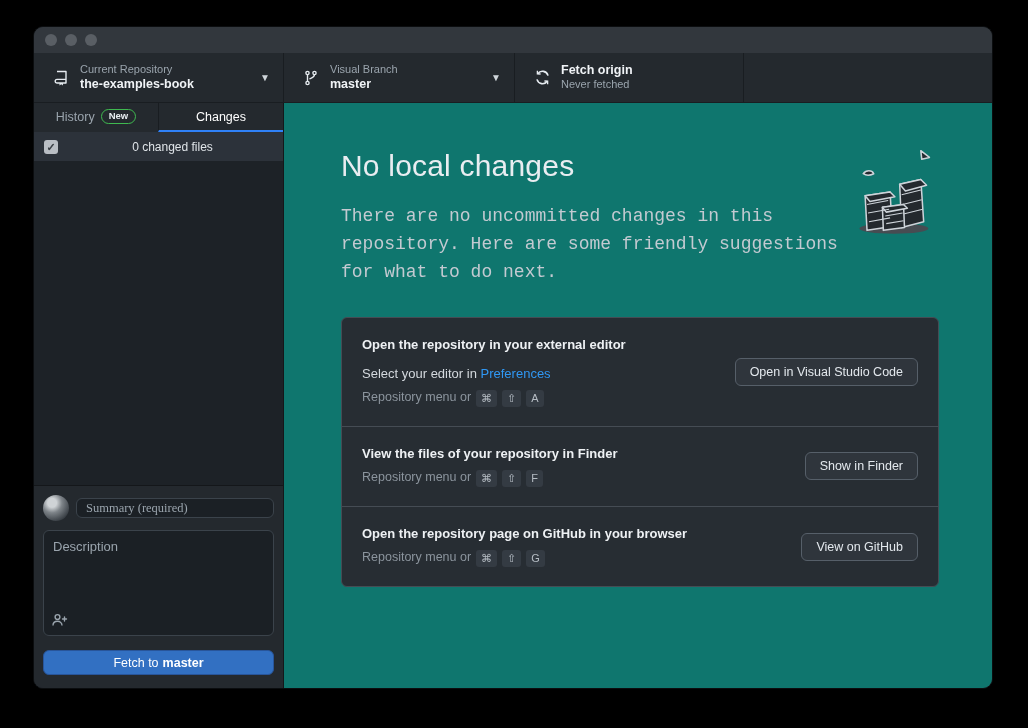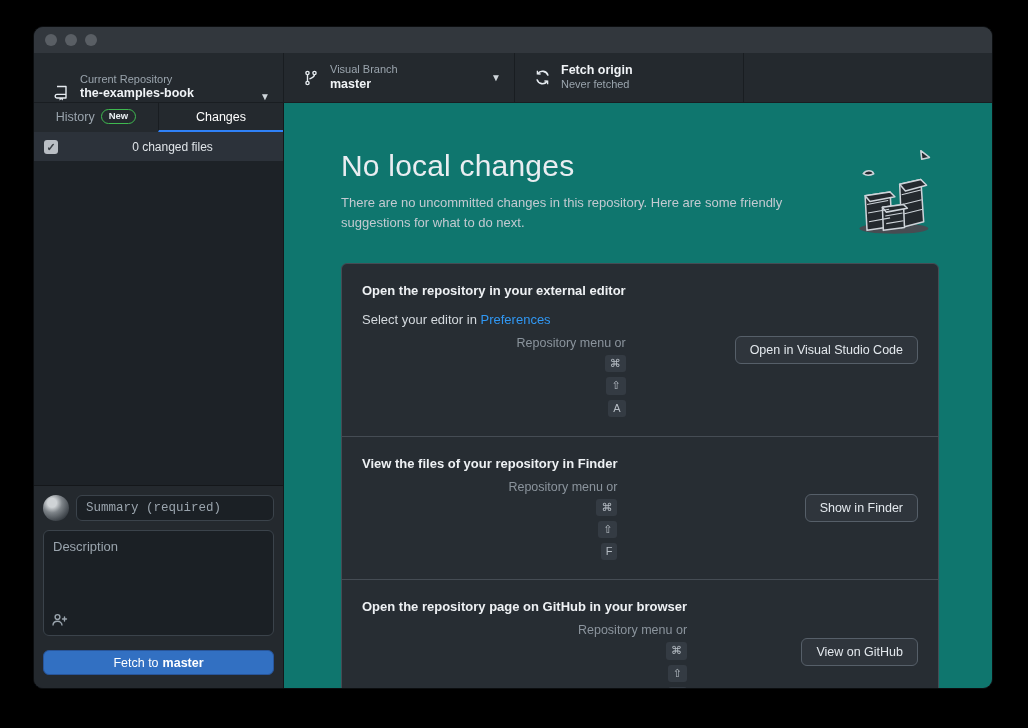--- a/index.html
+++ b/index.html
@@ -13,21 +13,21 @@
   }
   
   .titlebar { height:26px; background:#32373d; display:flex; align-items:center;
     padding-left:11px; flex:0 0 auto; }
   .traffic { width:12px; height:12px; border-radius:50%; background:#595e64; margin-right:8px; }
   
   .toolbar { height:50px; background:#24292e; border-bottom:1px solid #191d21;
     display:flex; flex:0 0 auto; }
   .tb-sec { display:flex; align-items:center; padding:0 14px 0 18px;
     border-right:1px solid #191d21; position:relative; cursor:default; }
-  .tb-sec.repo { width:250px;align-items:flex-end; }
+  .tb-sec.repo { width:250px; }
   .tb-sec.branch { width:231px; }
   .tb-sec.fetch { width:229px; }
   .tb-sec.spacer { flex:1; border-right:none; }
   .tb-icon { width:18px; height:18px; color:#e6ebf0; flex:0 0 auto; display:flex;
     align-items:center; justify-content:center; }
   .tb-text { margin-left:10px; line-height:1.25; min-width:0; }
   .tb-label { font-size:11px; color:#9aa4ad; }
   .tb-value { font-size:12.5px; font-weight:bold; color:#f0f3f6; white-space:nowrap; }
   .tb-chevron { position:absolute; right:13px; color:#cfd5da; font-size:10px; }
   
@@ -50,54 +50,54 @@
     cursor:pointer; }
   .files-label { flex:1; text-align:center; font-size:12px; color:#dfe4e8;
     margin-left:-14px;padding-left:28px; }
   .changes-list { flex:1; background:#1d2227; }
   
   .commit-panel { flex:0 0 auto; background:#24292e; border-top:1px solid #14171a;
     padding:9px 9px 13px; }
   .commit-row1 { display:flex; align-items:center; gap:7px; }
   .avatar { width:26px; height:26px; border-radius:50%; flex:0 0 auto; cursor:pointer;
     background:radial-gradient(circle at 35% 30%, #cfd3d6 0 18%, #7e8489 40%, #3c4248 75%, #23282d 100%); }
-  .summary-input { flex:1; height:26px; background:#1b2025; border:1px solid #3b434b;
+  .summary-input { flex:1; height:20px; background:#1b2025; border:1px solid #3b434b;
     border-radius:6px; color:#e6ebf0; font-size:12.5px; padding:0 9px;
-    font-family:Liberation Mono, monospace; }
+    font-family:Liberation Serif, serif; }
   .summary-input::placeholder, .desc-area::placeholder { color:#9aa4ad; opacity:1; }
   .desc-wrap { position:relative; margin-top:9px; }
   .desc-area { width:100%; height:106px; background:#1b2025; border:1px solid #3b434b;
     border-radius:6px; color:#e6ebf0; font-size:13px; padding:8px 9px; resize:none;
     font-family:"Liberation Sans", sans-serif; display:block; }
   .coauthor-btn { position:absolute; left:8px; bottom:8px; width:18px; height:16px;
     color:#9aa4ad; cursor:pointer; }
   .commit-btn { width:100%; height:25px; margin-top:14px; background:#3270c2;
     border:1px solid #28559a; border-radius:6px; color:#fff; font-size:12.5px;
     display:flex; align-items:center; justify-content:center; gap:4px; cursor:pointer;
     font-family:"Liberation Sans", sans-serif; }
   .commit-btn b { font-weight:bold; }
   
   .main { flex:1; background:#0f766e; position:relative; padding:46px 54px 0 57px;
     overflow:hidden; }
   .main h1 { font-size:30px; font-weight:400; color:#e9edf1; letter-spacing:.2px; }
-  .main .subtitle { margin-top:10px; font-size:13px; line-height:1.55; color:#c3cad1;
-    max-width:512px; }
+  .main .subtitle { margin-top:20px; font-size:18px; line-height:1.55; color:#c3cad1;
+    max-width:512px;font-family:Liberation Mono, monospace; }
   .illustration { position:absolute; right:52px; top:40px; }
   
   .cards { margin-top:30px; width:598px; border:1px solid #454c54; border-radius:6px;
     background:#272d33; }
   .card { display:flex; align-items:center; justify-content:space-between;
     padding:19px 20px; gap:20px; }
   .card + .card { border-top:1px solid #454c54; }
   .card-text { min-width:0; }
   .card-title { font-size:13px; font-weight:bold; color:#eef1f4; }
   .card-line { font-size:13px; color:#d4d9de; margin-top:14px; }
   .card-line a { color:#3097f3; text-decoration:none; cursor:pointer; }
-  .shortcut { display:flex; align-items:flex-end; gap:5px; margin-top:9px;
-    font-size:12.5px; color:#8b949d;flex-direction:column; }
+  .shortcut { display:flex; align-items:flex-start; gap:5px; margin-top:9px;
+    font-size:12.5px; color:#8b949d; }
   .keycap { background:#343b43; color:#b6bdc4; border-radius:3px; font-size:11px;
     padding:2px 5px; line-height:1.2; min-width:12px; text-align:center; }
   .card-btn { flex:0 0 auto; background:#2f353c; border:1px solid #565f69;
     border-radius:6px; color:#e3e8ed; font-size:12.5px; padding:6px 14px;
     cursor:pointer; white-space:nowrap; font-family:"Liberation Sans", sans-serif; }
 </style>
 </head>
 <body>
 
 <div class="window">

